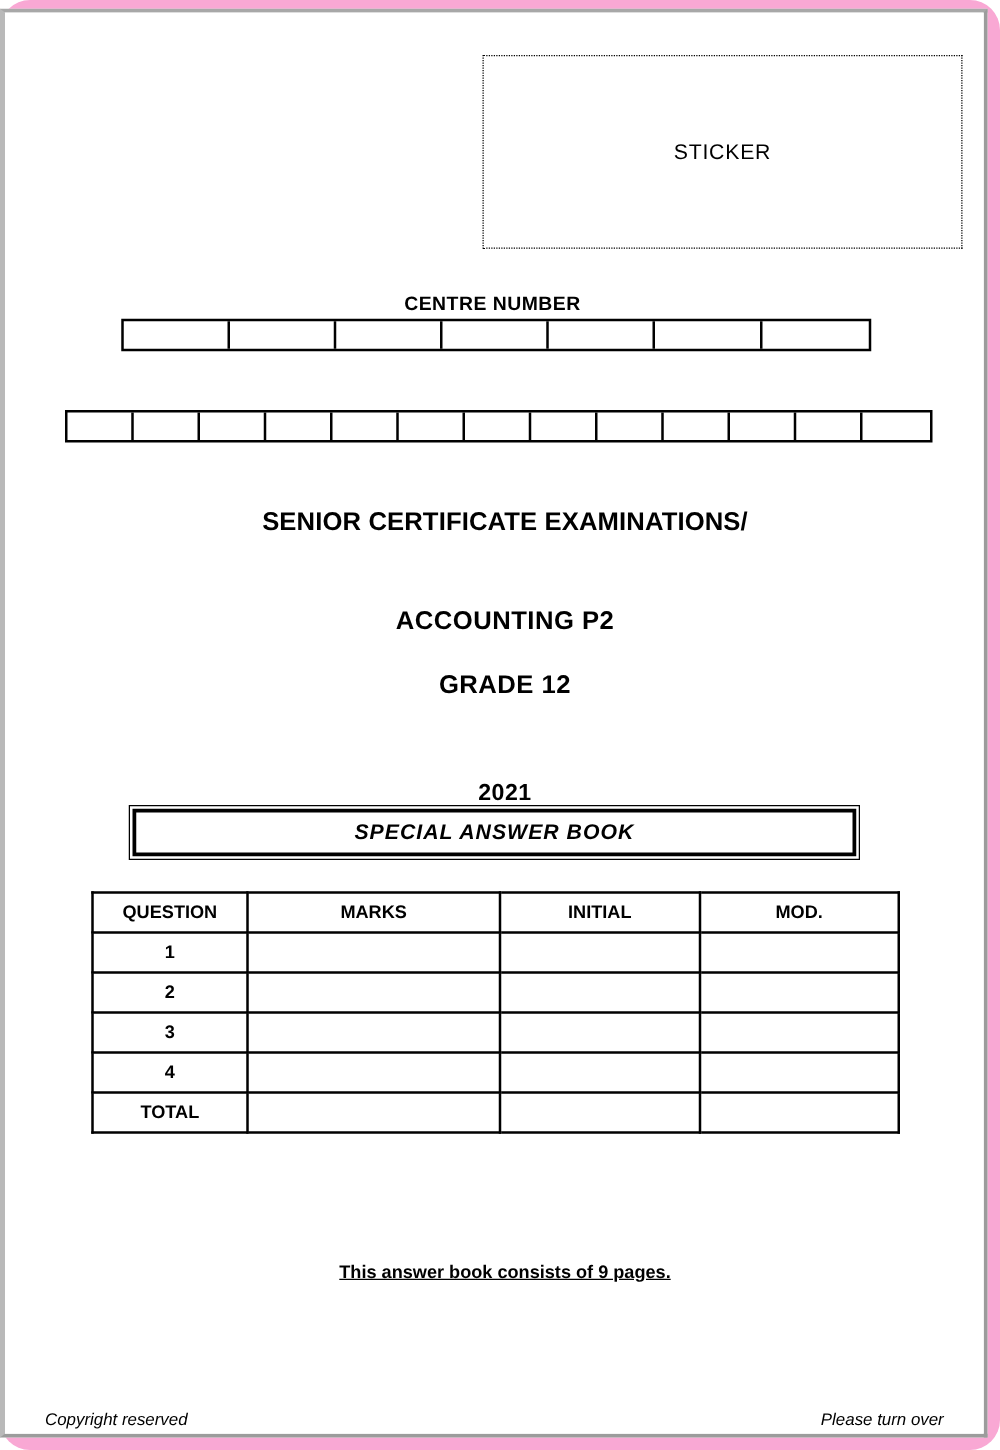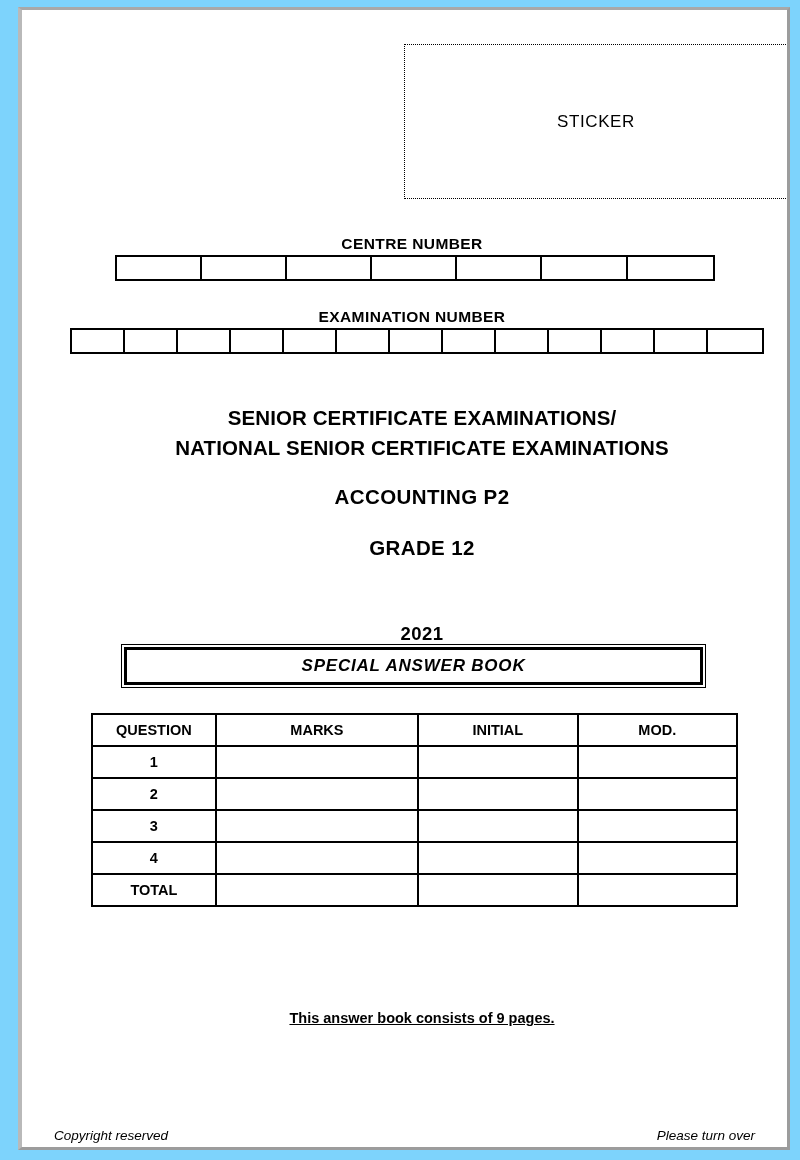--- a/index.html
+++ b/index.html
@@ -15,22 +15,23 @@
     overflow: hidden;
   }
 
   
   .page-frame {
     position: absolute;
     left: 0; top: 0;
     width: 800px;
     height: 1160px;
     box-sizing: border-box;
-    background: #7dd3fc;
-    padding: 7px 10px 10px 18px;
+    background: #f9a8d4;
+    padding: 7px 10px 10px 0;
+    border-radius: 24px;
   }
   .page-frame-inner {
     position: relative;
     width: 100%;
     height: 100%;
     box-sizing: border-box;
     background: #ffffff;
     border-left: 4px solid #b9b9b9;
     border-top: 3px solid #a8a8a8;
     border-right: 3px solid #9c9c9c;
@@ -229,40 +230,38 @@
       <div class="boxrow" id="centre-number-row">
           <div class="cell"></div>
           <div class="cell"></div>
           <div class="cell"></div>
           <div class="cell"></div>
           <div class="cell"></div>
           <div class="cell"></div>
           <div class="cell"></div>
         </div>
 
-      <div class="strip-title exam-title">EXAMINATION NUMBER</div>
       <div class="boxrow" id="exam-number-row">
           <div class="cell"></div>
           <div class="cell"></div>
           <div class="cell"></div>
           <div class="cell"></div>
           <div class="cell"></div>
           <div class="cell"></div>
           <div class="cell"></div>
           <div class="cell"></div>
           <div class="cell"></div>
           <div class="cell"></div>
           <div class="cell"></div>
           <div class="cell"></div>
           <div class="cell"></div>
         </div>
 
       <div class="heading-block h-exam">
         <div>SENIOR CERTIFICATE EXAMINATIONS/</div>
-        <div>NATIONAL SENIOR CERTIFICATE EXAMINATIONS</div>
       </div>
       <div class="heading-block h-subject">ACCOUNTING P2</div>
       <div class="heading-block h-grade">GRADE 12</div>
       <div class="heading-block h-year">2021</div>
 
       <div class="sab-outer">
         <div class="sab-inner">
           <span class="sab-text">SPECIAL ANSWER BOOK</span>
         </div>
       </div>

